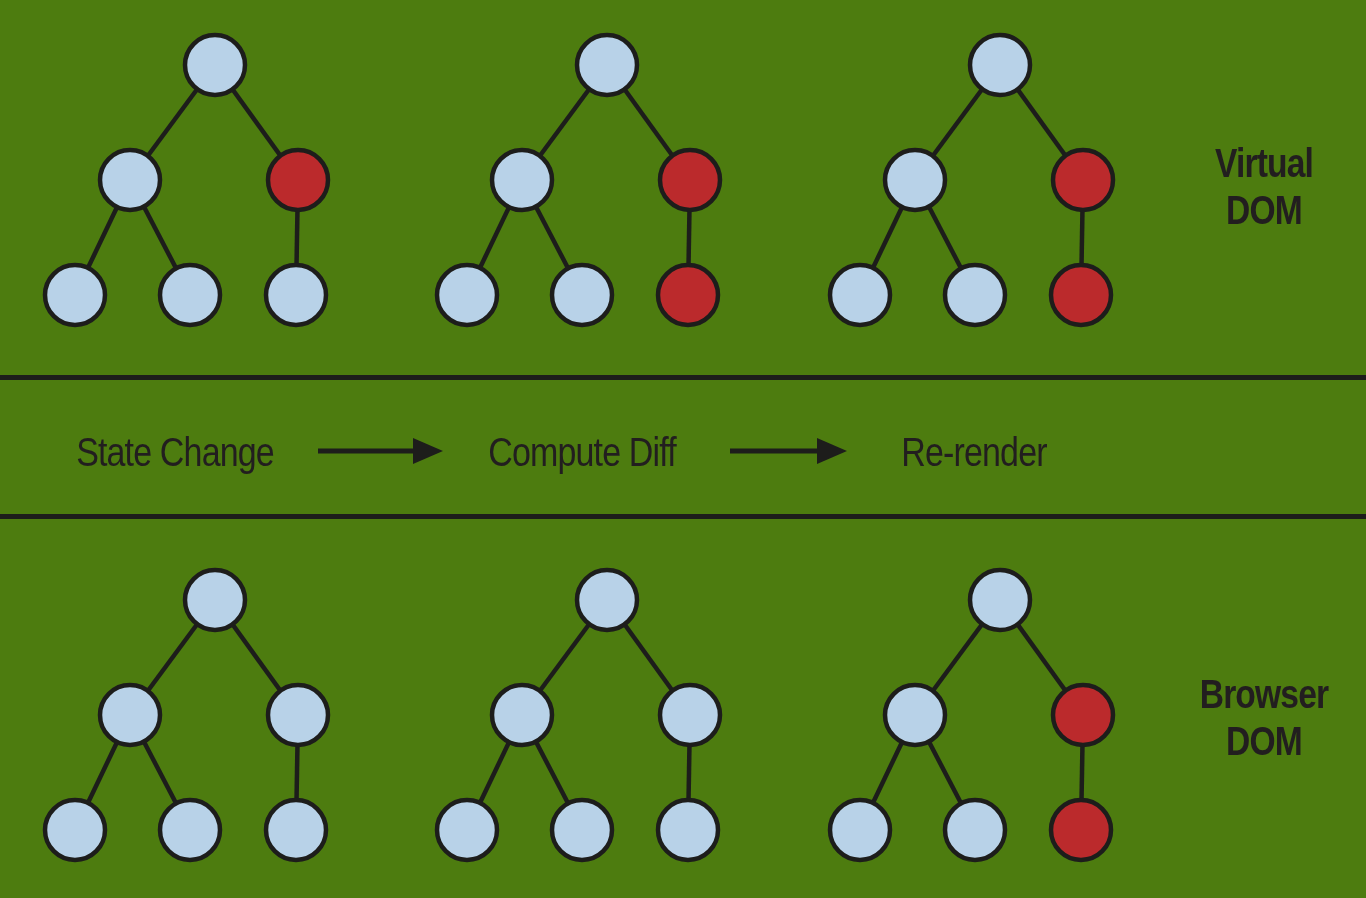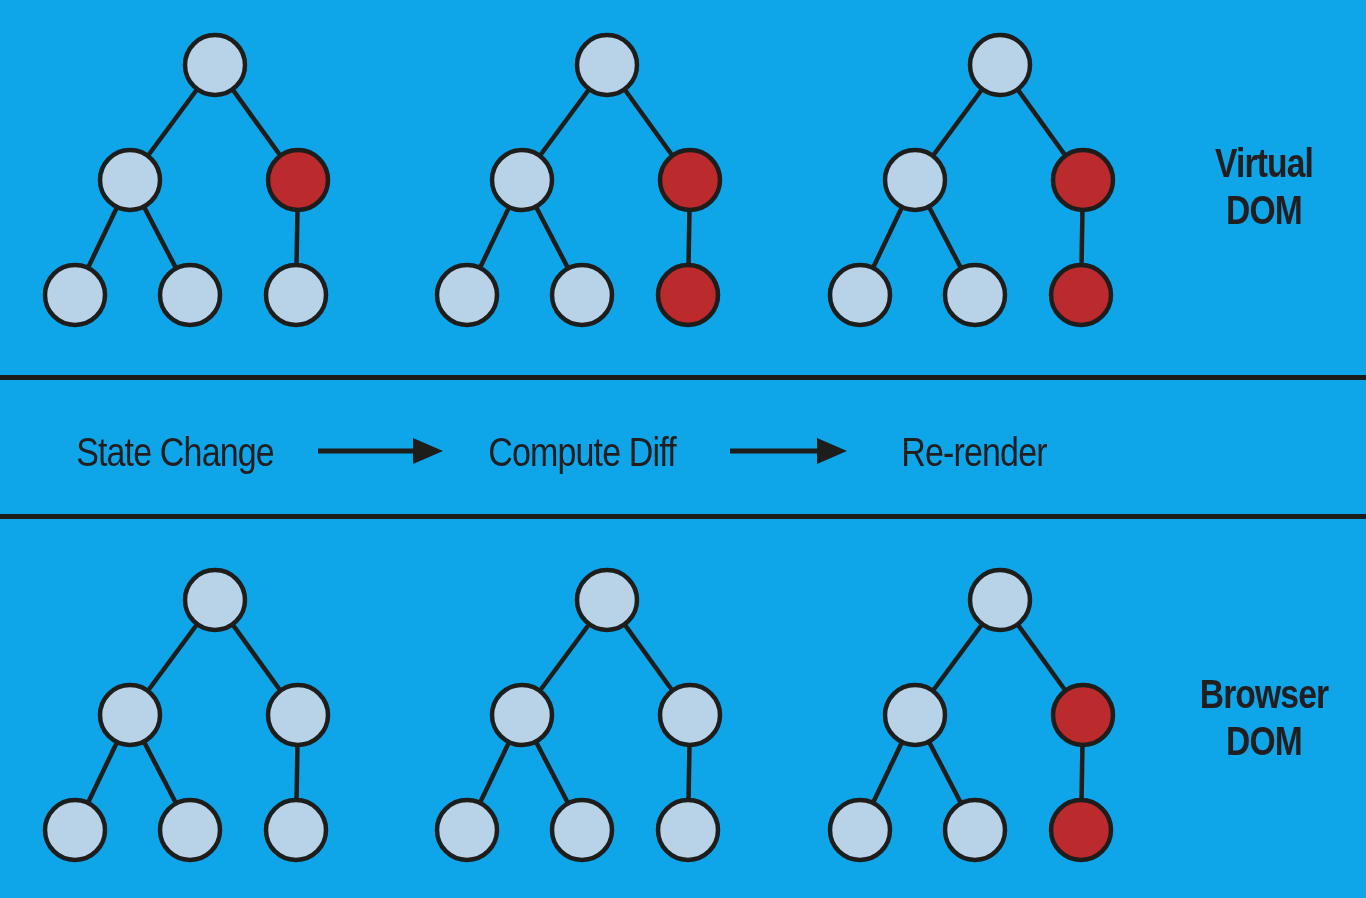--- a/index.html
+++ b/index.html
@@ -16,21 +16,21 @@
     position:absolute;font-weight:bold;font-size:40px;line-height:47px;
     letter-spacing:-1px;text-align:center;white-space:nowrap;
     transform:translate(-50%,-50%) scaleX(0.84);
   }
   .tree{position:absolute;width:360px;height:330px;}
   .arrow{position:absolute;}
 </style>
 </head>
 <body>
 
-<div class="canvas" style="background: #0ea5e9;">
+<div class="canvas" style="background: #4d7c0f;">
 
   <div class="tree" style="left:20px;top:30px"><svg width="360" height="330" viewBox="0 0 360 330">
         <line x1="195" y1="35" x2="110" y2="150" stroke="#1d1d1b" stroke-width="4.5"></line>
         <line x1="195" y1="35" x2="278" y2="150" stroke="#1d1d1b" stroke-width="4.5"></line>
         <line x1="110" y1="150" x2="55" y2="265" stroke="#1d1d1b" stroke-width="4.5"></line>
         <line x1="110" y1="150" x2="170" y2="265" stroke="#1d1d1b" stroke-width="4.5"></line>
         <line x1="278" y1="150" x2="276" y2="265" stroke="#1d1d1b" stroke-width="4.5"></line>
         <circle cx="195" cy="35" r="30" fill="#b8d2e8" stroke="#1d1d1b" stroke-width="4.5"></circle>
         <circle cx="110" cy="150" r="30" fill="#b8d2e8" stroke="#1d1d1b" stroke-width="4.5"></circle>
         <circle cx="278" cy="150" r="30" fill="#bb2a2c" stroke="#1d1d1b" stroke-width="4.5"></circle>

